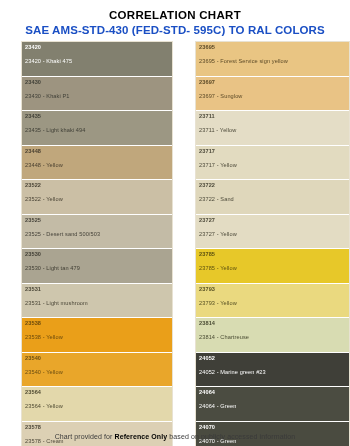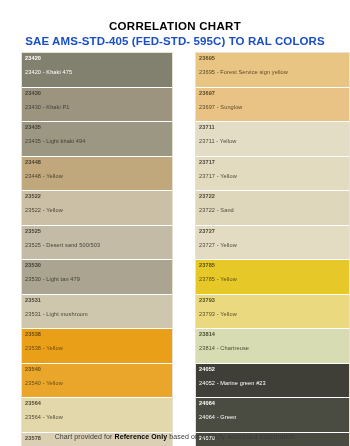--- a/index.html
+++ b/index.html
@@ -14,21 +14,21 @@
     overflow: hidden;
   }
   .page {
     width: 350px;
     height: 446px;
     position: relative;
     box-sizing: border-box;
   }
   .title-block {
     text-align: center;
-    padding-top: 20px;
+    padding-top: 9px;
   }
   .title-main {
     font-size: 11.5px;
     font-weight: bold;
     color: #000000;
     letter-spacing: 0.3px;
     line-height: 13px;
   }
   .title-sub {
     font-size: 11.5px;
@@ -99,21 +99,21 @@
     color: #000000;
   }
 </style>
 </head>
 <body>
 
 <div class="page">
 
   <div class="title-block">
     <div class="title-main">CORRELATION CHART</div>
-    <div class="title-sub">SAE AMS-STD-405 (FED-STD- 595C) TO RAL COLORS</div>
+    <div class="title-sub">SAE AMS-STD-430 (FED-STD- 595C) TO RAL COLORS</div>
   </div>
 
   <div class="columns">
     <div class="column col-left" id="col-left">
         <div class="swatch" style="background: rgb(130, 128, 111);">
           <div class="code" style="color: rgb(255, 255, 255);">23420</div>
           <div class="desc" style="color: rgb(255, 255, 255);">23420 - Khaki 475</div>
         </div>
         <div class="swatch" style="background: rgb(157, 148, 128);">
           <div class="code" style="color: rgb(63, 63, 54);">23430</div>

